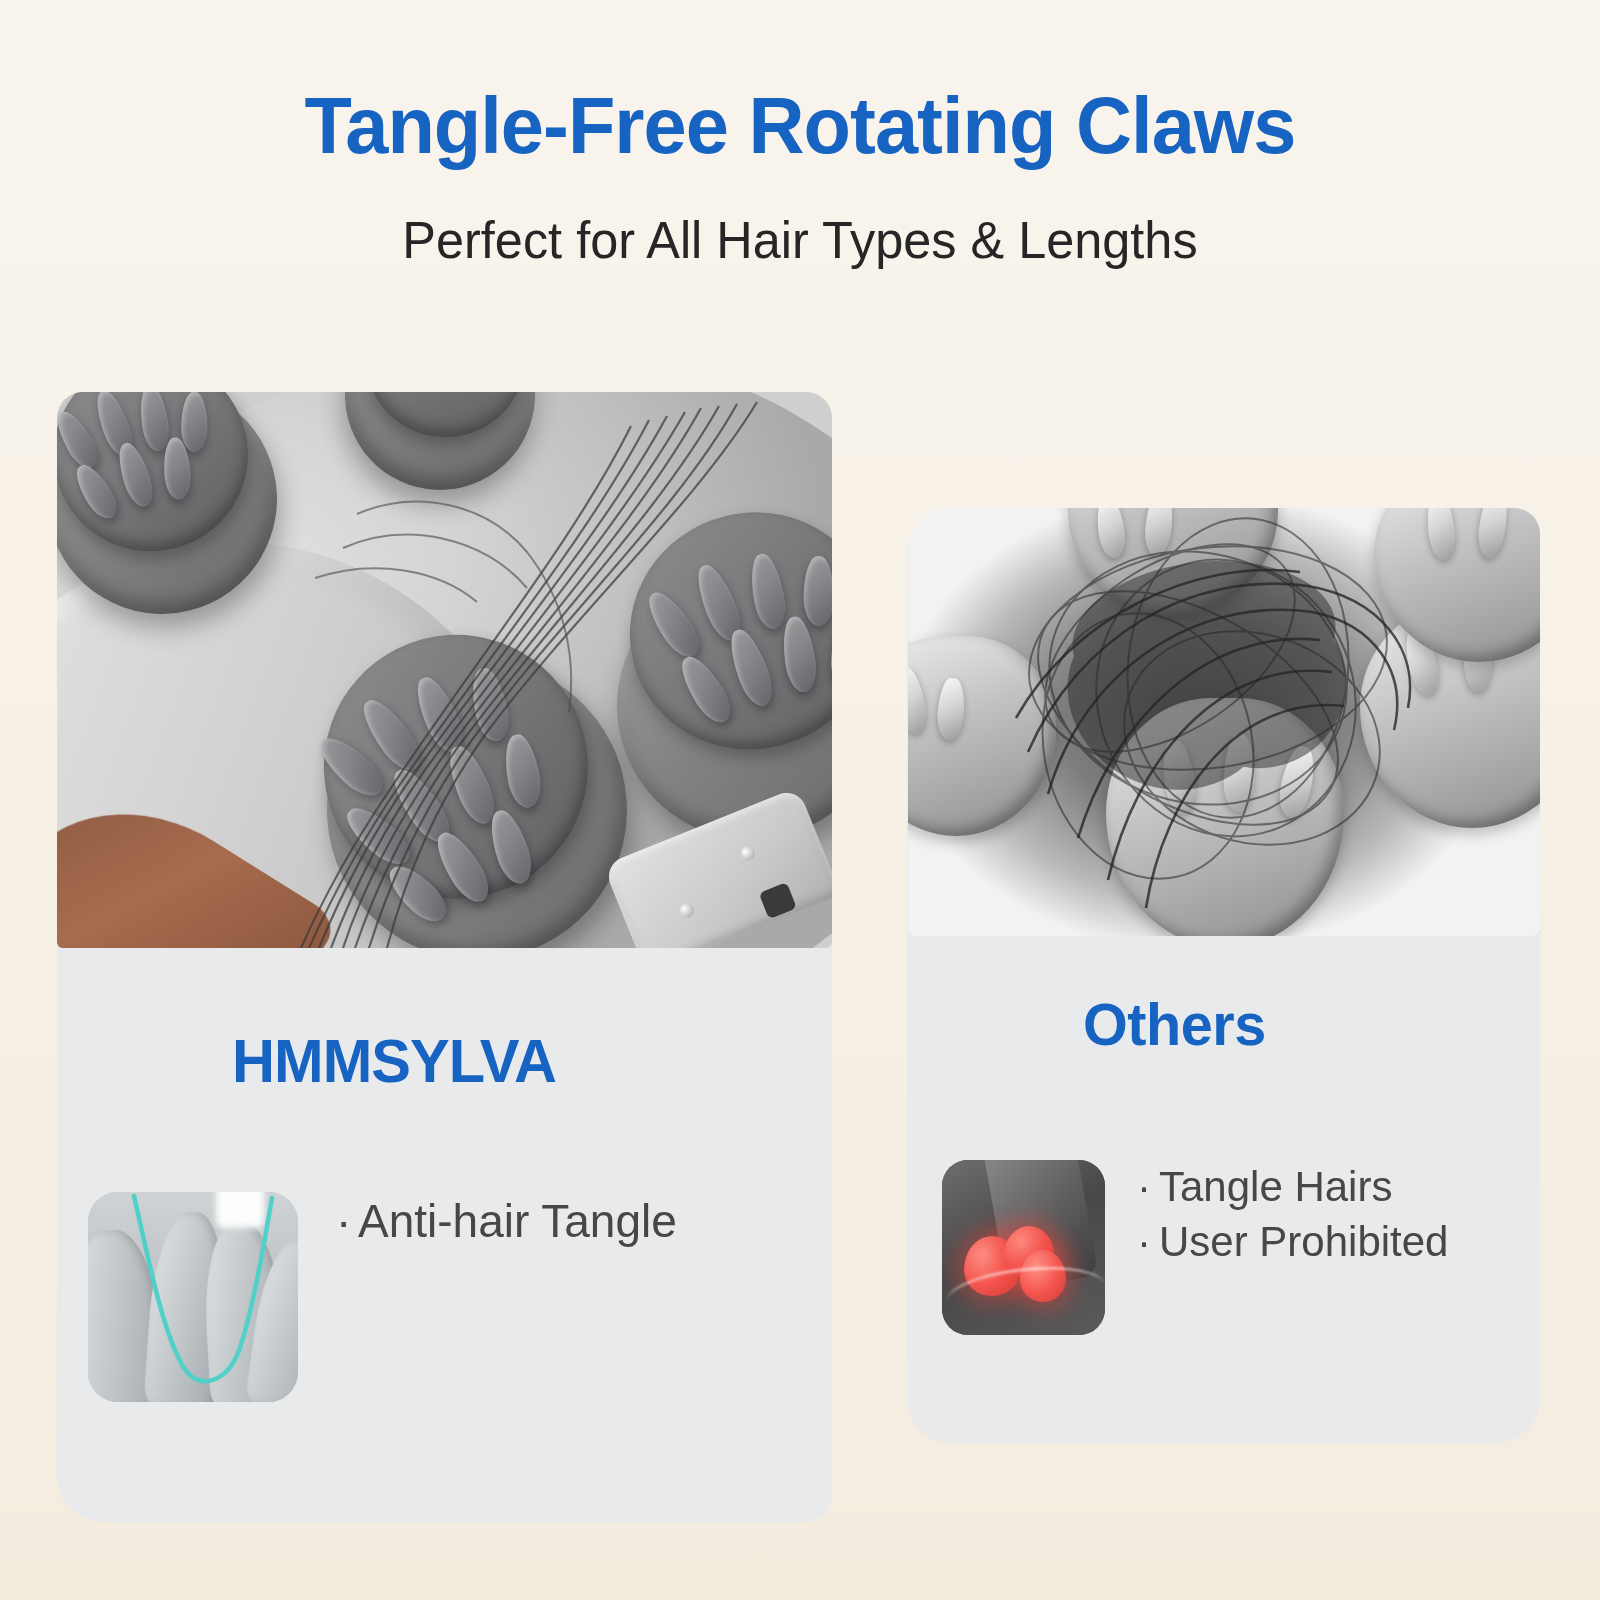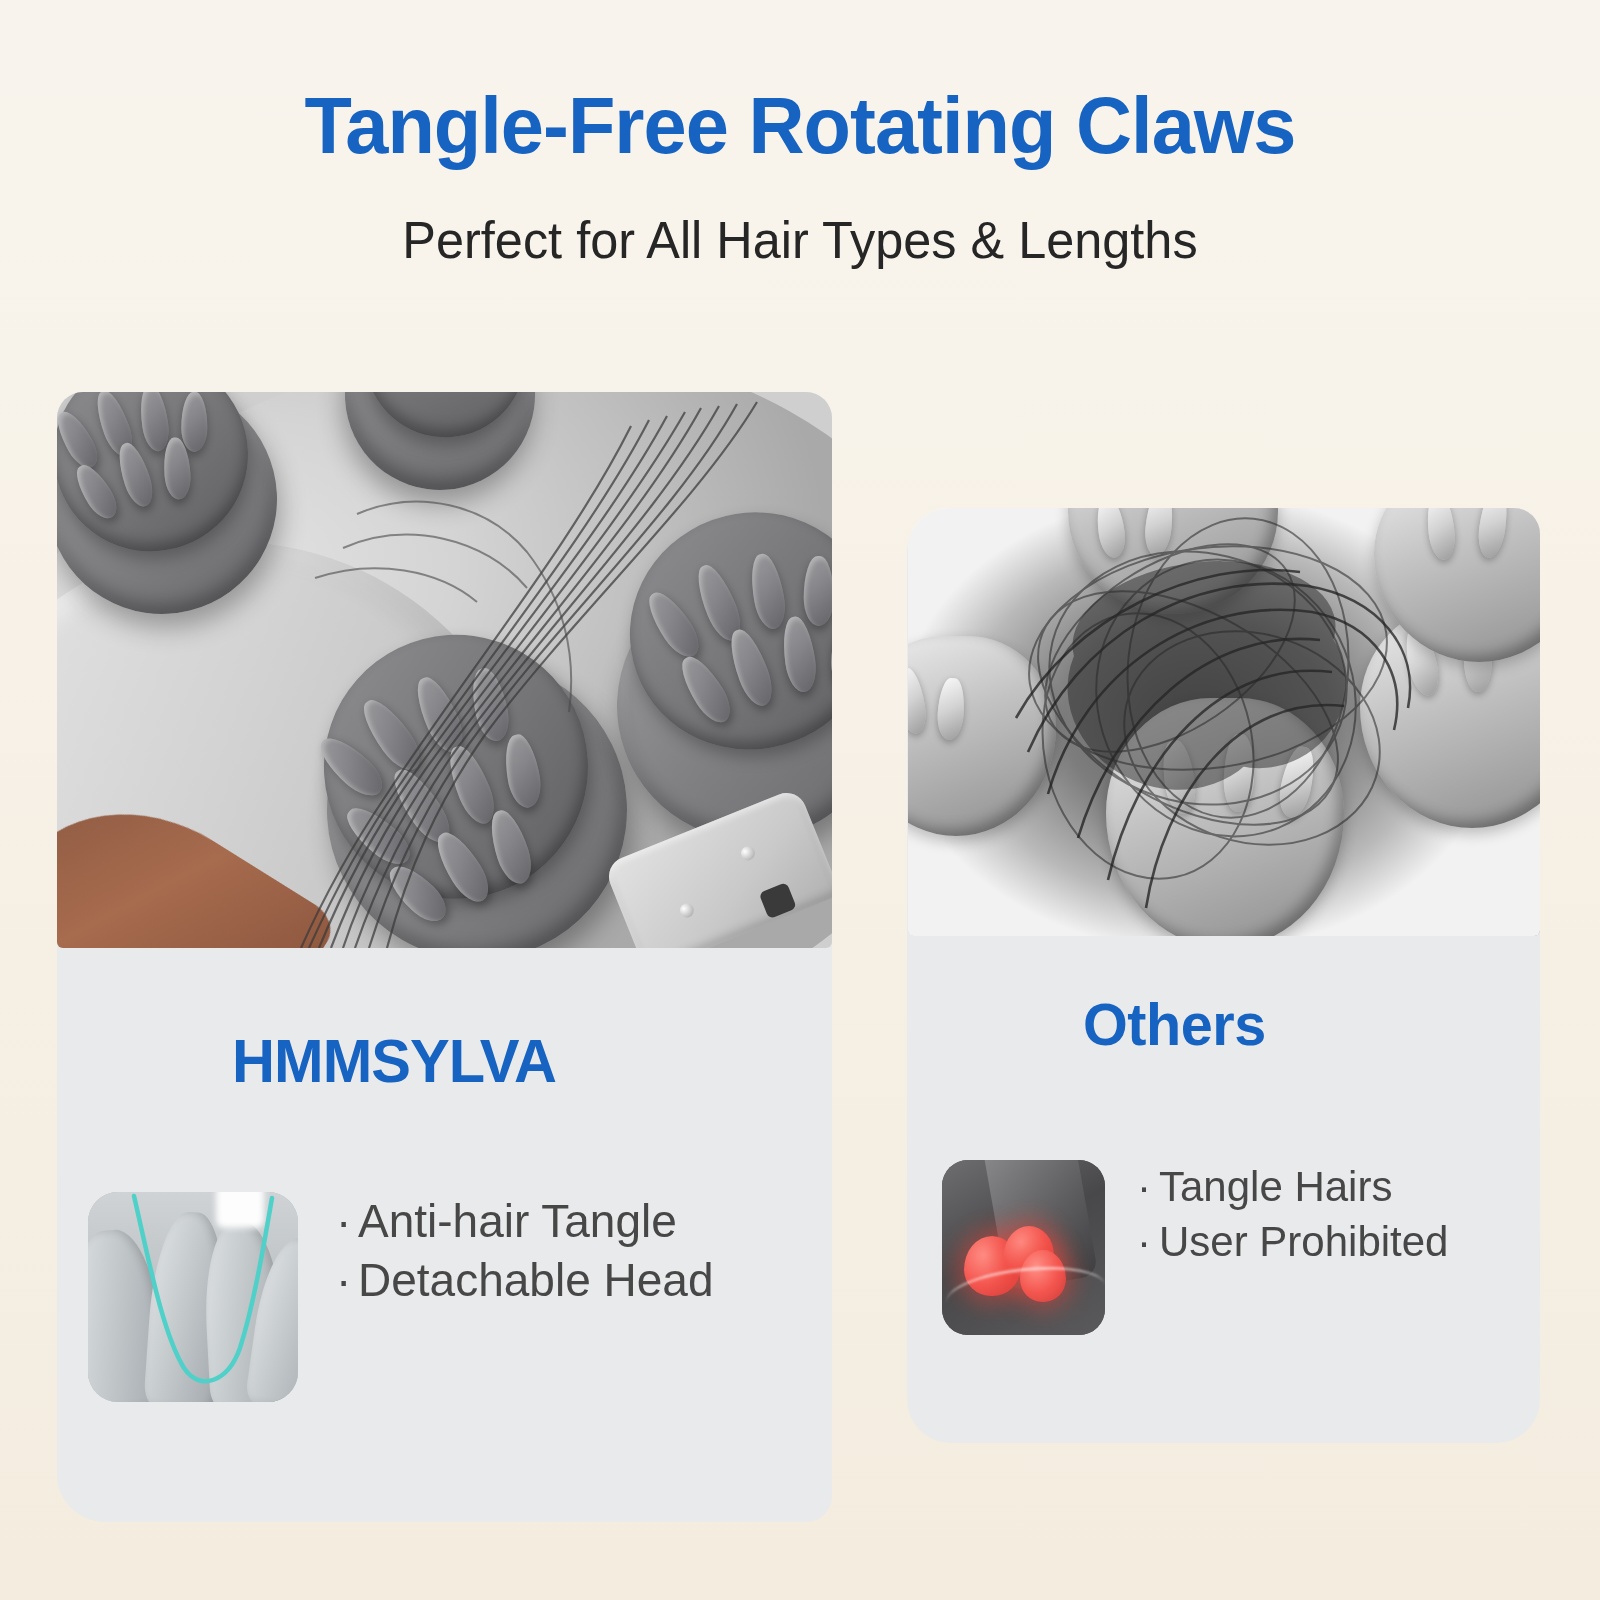--- a/index.html
+++ b/index.html
@@ -241,21 +241,20 @@
     <div class="tl-cone" style="left:62px;  width:74px;  height:196px; transform:rotate(4deg);"></div>
     <div class="tl-cone" style="left:118px; width:76px;  height:186px; transform:rotate(-3deg);"></div>
     <div class="tl-cone" style="left:168px; width:74px;  height:170px; transform:rotate(8deg);"></div>
     <div style="position:absolute; left:128px; top:-8px; width:48px; height:44px; background:#fdfdfd; border-radius:8px; filter:blur(3px);"></div>
     <svg class="tl-wire" viewBox="0 0 210 210" preserveAspectRatio="none">
       <path d="M46 4 C 60 64, 74 140, 96 176 C 112 200, 140 190, 152 156 C 166 112, 176 52, 184 6" fill="none" stroke="#4fd0c8" stroke-width="4.5" stroke-linecap="round"></path>
     </svg>
   </div>
   <div class="bullets">
     <span class="bullet-line"><span class="bullet-dot">·</span><span>Anti-hair Tangle</span></span>
-    <span class="bullet-line"><span class="bullet-dot">·</span><span>Detachable Head</span></span>
   </div>
 </div>
 
 <div class="card card-right"></div>
 
 <div class="photo photo-other">
   <div class="other-bg"></div>
 
   <div class="o-claw" style="left:-52px; top:128px; width:200px; height:200px;"></div>
   <div class="o-prong" style="left:-10px; top:160px; width:26px; height:66px; transform:rotate(-10deg);"></div>

